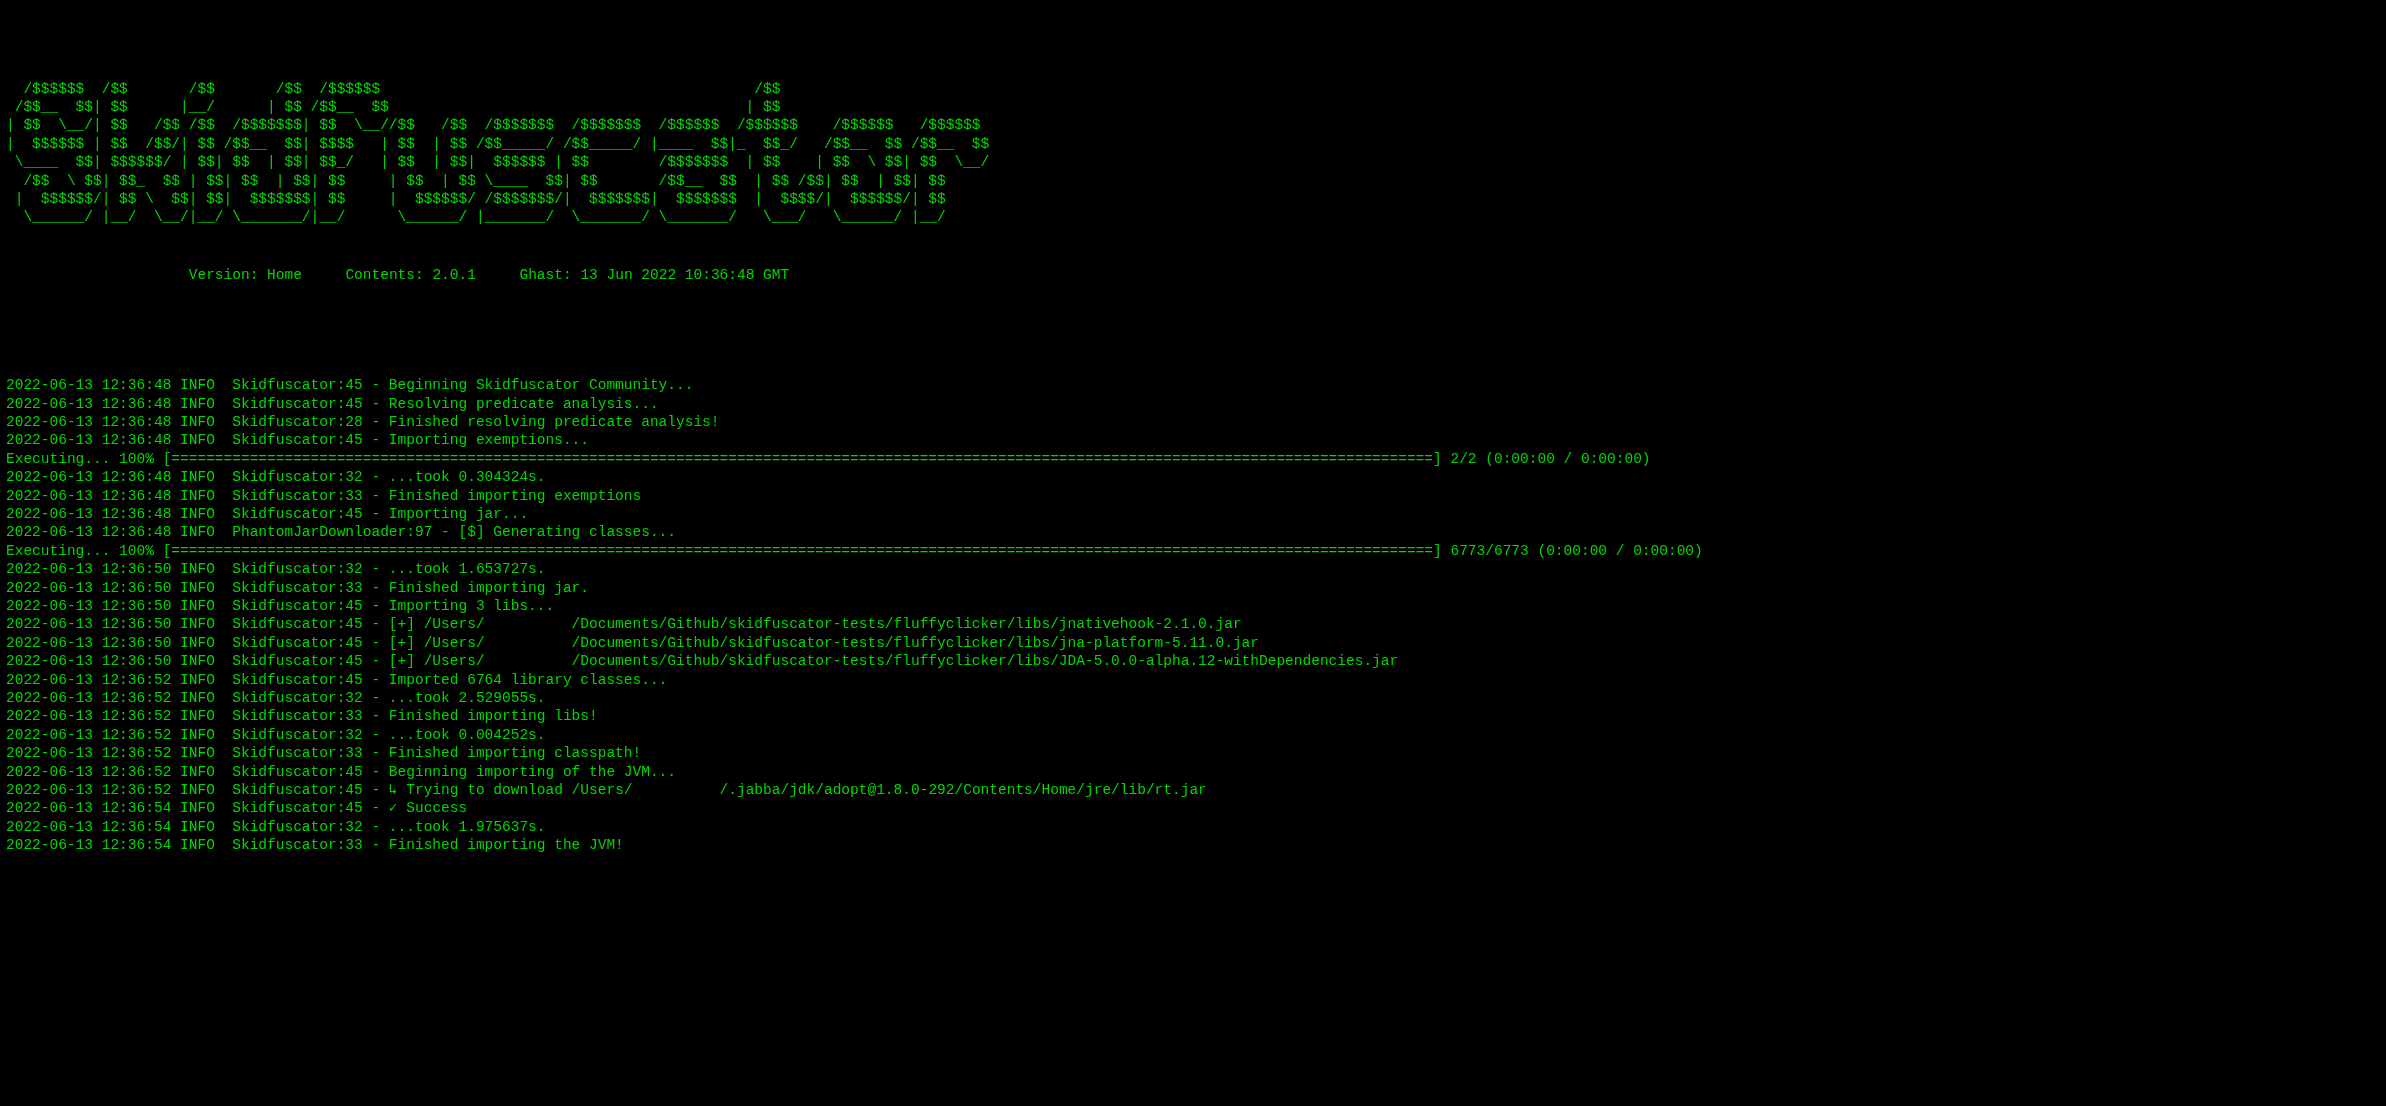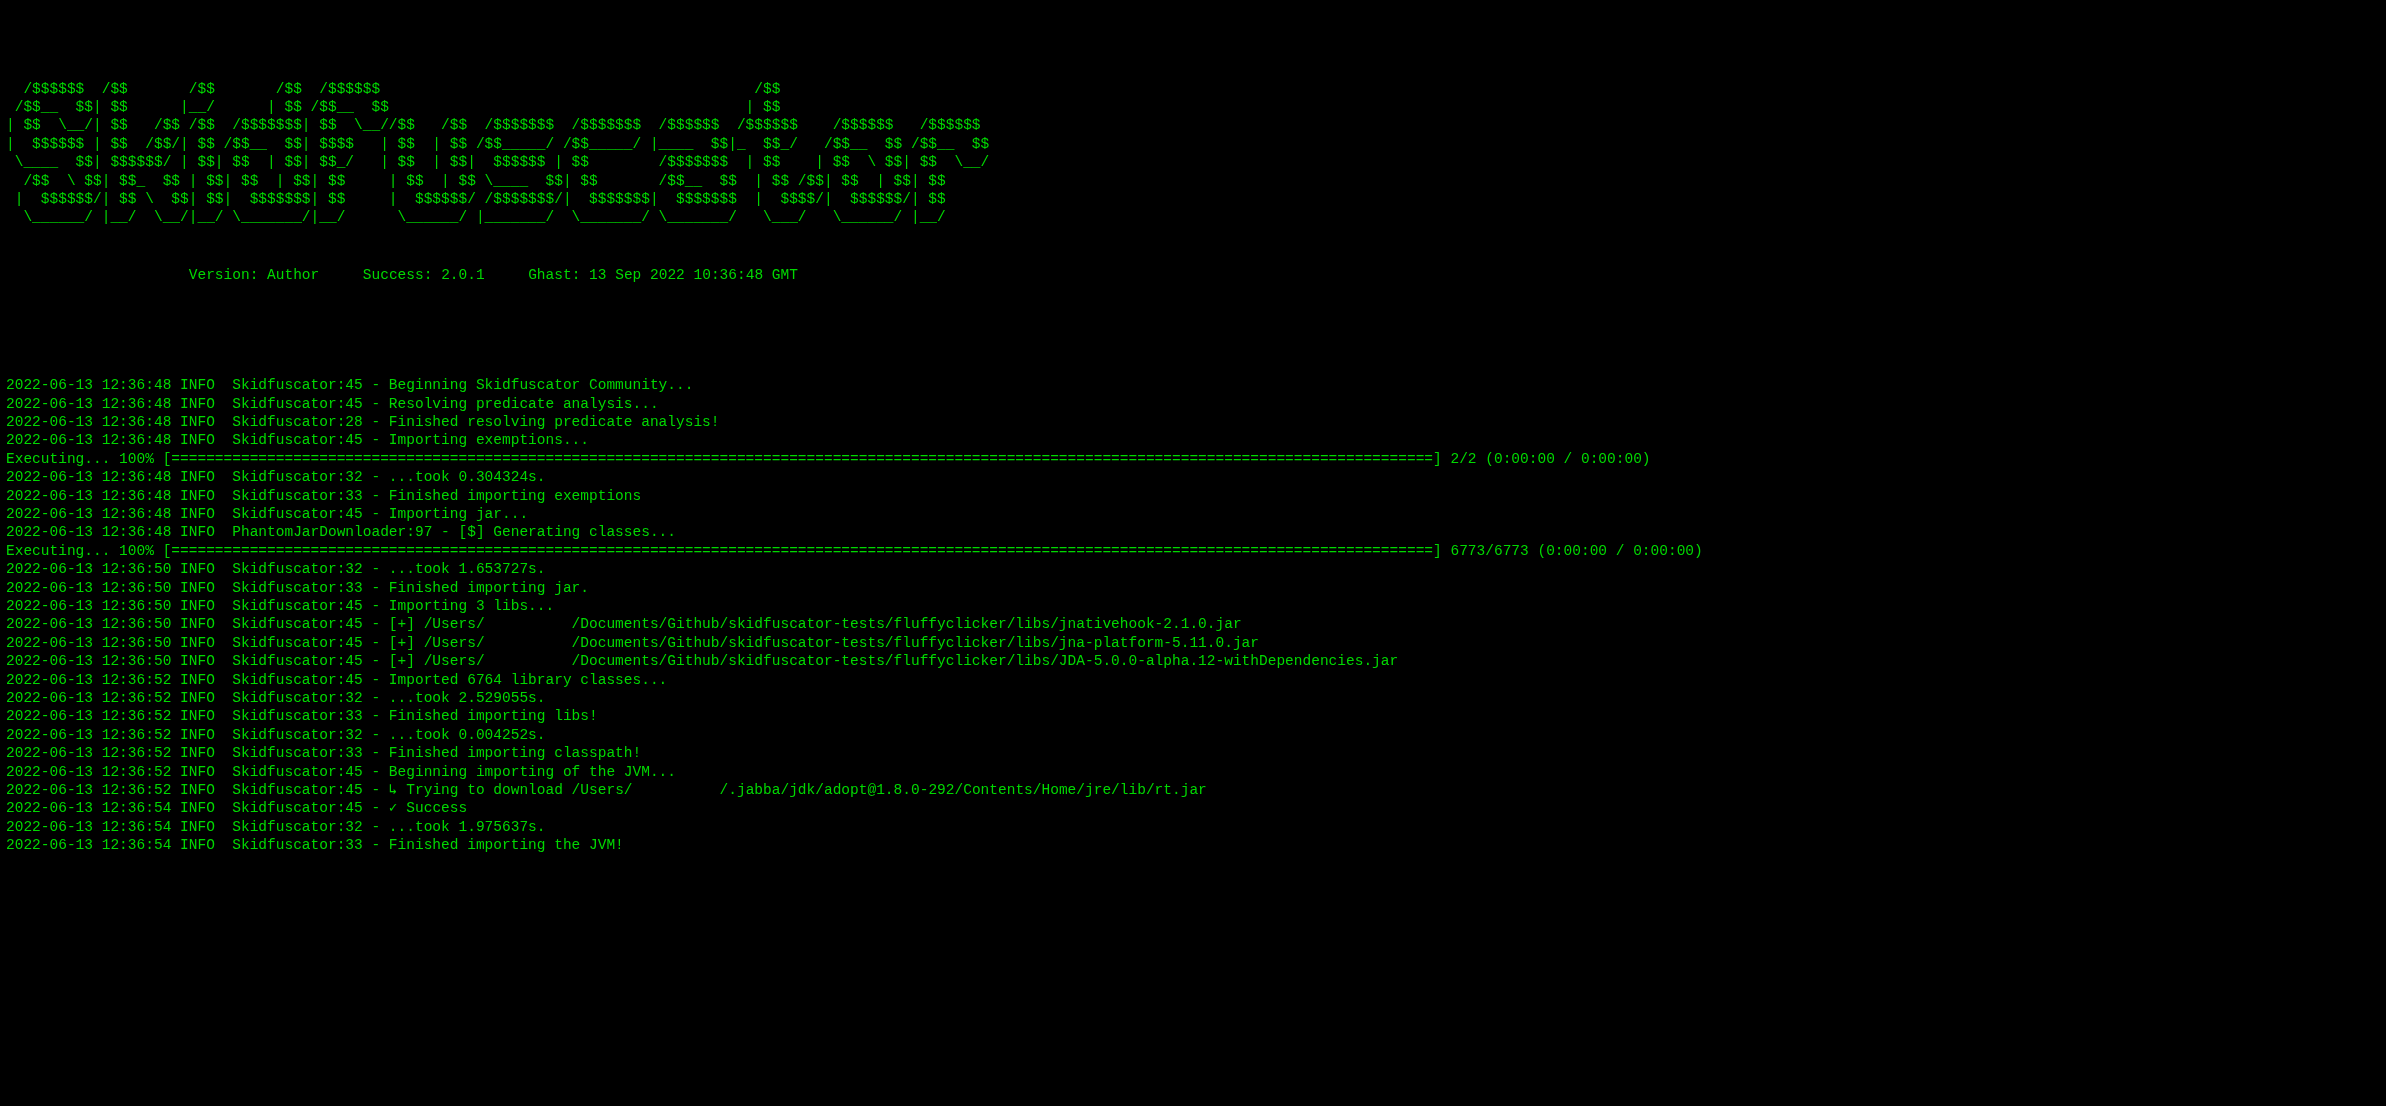--- a/index.html
+++ b/index.html
@@ -24,20 +24,20 @@
 
 <div class="ascii-art">  /$$$$$$  /$$       /$$       /$$  /$$$$$$                                           /$$
  /$$__  $$| $$      |__/      | $$ /$$__  $$                                         | $$
 | $$  \__/| $$   /$$ /$$  /$$$$$$$| $$  \__//$$   /$$  /$$$$$$$  /$$$$$$$  /$$$$$$  /$$$$$$    /$$$$$$   /$$$$$$
 |  $$$$$$ | $$  /$$/| $$ /$$__  $$| $$$$   | $$  | $$ /$$_____/ /$$_____/ |____  $$|_  $$_/   /$$__  $$ /$$__  $$
  \____  $$| $$$$$$/ | $$| $$  | $$| $$_/   | $$  | $$|  $$$$$$ | $$        /$$$$$$$  | $$    | $$  \ $$| $$  \__/
   /$$  \ $$| $$_  $$ | $$| $$  | $$| $$     | $$  | $$ \____  $$| $$       /$$__  $$  | $$ /$$| $$  | $$| $$
  |  $$$$$$/| $$ \  $$| $$|  $$$$$$$| $$     |  $$$$$$/ /$$$$$$$/|  $$$$$$$|  $$$$$$$  |  $$$$/|  $$$$$$/| $$
   \______/ |__/  \__/|__/ \_______/|__/      \______/ |_______/  \_______/ \_______/   \___/   \______/ |__/</div>
 <div class="info-line">
-                     <span>Version:</span> <span>Author</span>     <span>Success:</span> <span>2.0.1</span>     <span>Ghast:</span> <span>13 Sep 2022 10:36:48 GMT</span>
+                     <span>Version:</span> <span>Home</span>     <span>Contents:</span> <span>2.0.1</span>     <span>Ghast:</span> <span>13 Jun 2022 10:36:48 GMT</span>
 </div>
 <div> </div>
 <div> </div>
 <div id="log-output"><div class="info-line">2022-06-13 12:36:48 INFO  Skidfuscator:45 - Beginning Skidfuscator Community...</div><div class="info-line">2022-06-13 12:36:48 INFO  Skidfuscator:45 - Resolving predicate analysis...</div><div class="info-line">2022-06-13 12:36:48 INFO  Skidfuscator:28 - Finished resolving predicate analysis!</div><div class="info-line">2022-06-13 12:36:48 INFO  Skidfuscator:45 - Importing exemptions...</div><div class="progress">Executing... 100% [=================================================================================================================================================] 2/2 (0:00:00 / 0:00:00)</div><div class="info-line">2022-06-13 12:36:48 INFO  Skidfuscator:32 - ...took 0.304324s.</div><div class="info-line">2022-06-13 12:36:48 INFO  Skidfuscator:33 - Finished importing exemptions</div><div class="info-line">2022-06-13 12:36:48 INFO  Skidfuscator:45 - Importing jar...</div><div class="info-line">2022-06-13 12:36:48 INFO  PhantomJarDownloader:97 - [$] Generating classes...</div><div class="progress">Executing... 100% [=================================================================================================================================================] 6773/6773 (0:00:00 / 0:00:00)</div><div class="info-line">2022-06-13 12:36:50 INFO  Skidfuscator:32 - ...took 1.653727s.</div><div class="info-line">2022-06-13 12:36:50 INFO  Skidfuscator:33 - Finished importing jar.</div><div class="info-line">2022-06-13 12:36:50 INFO  Skidfuscator:45 - Importing 3 libs...</div><div class="info-line">2022-06-13 12:36:50 INFO  Skidfuscator:45 - [+] /Users/          /Documents/Github/skidfuscator-tests/fluffyclicker/libs/jnativehook-2.1.0.jar</div><div class="info-line">2022-06-13 12:36:50 INFO  Skidfuscator:45 - [+] /Users/          /Documents/Github/skidfuscator-tests/fluffyclicker/libs/jna-platform-5.11.0.jar</div><div class="info-line">2022-06-13 12:36:50 INFO  Skidfuscator:45 - [+] /Users/          /Documents/Github/skidfuscator-tests/fluffyclicker/libs/JDA-5.0.0-alpha.12-withDependencies.jar</div><div class="info-line">2022-06-13 12:36:52 INFO  Skidfuscator:45 - Imported 6764 library classes...</div><div class="info-line">2022-06-13 12:36:52 INFO  Skidfuscator:32 - ...took 2.529055s.</div><div class="info-line">2022-06-13 12:36:52 INFO  Skidfuscator:33 - Finished importing libs!</div><div class="info-line">2022-06-13 12:36:52 INFO  Skidfuscator:32 - ...took 0.004252s.</div><div class="info-line">2022-06-13 12:36:52 INFO  Skidfuscator:33 - Finished importing classpath!</div><div class="info-line">2022-06-13 12:36:52 INFO  Skidfuscator:45 - Beginning importing of the JVM...</div><div class="info-line">2022-06-13 12:36:52 INFO  Skidfuscator:45 - ↳ Trying to download /Users/          /.jabba/jdk/adopt@1.8.0-292/Contents/Home/jre/lib/rt.jar</div><div class="info-line">2022-06-13 12:36:54 INFO  Skidfuscator:45 - ✓ Success</div><div class="info-line">2022-06-13 12:36:54 INFO  Skidfuscator:32 - ...took 1.975637s.</div><div class="info-line">2022-06-13 12:36:54 INFO  Skidfuscator:33 - Finished importing the JVM!</div></div>
 
 
 
 
 </body></html>

